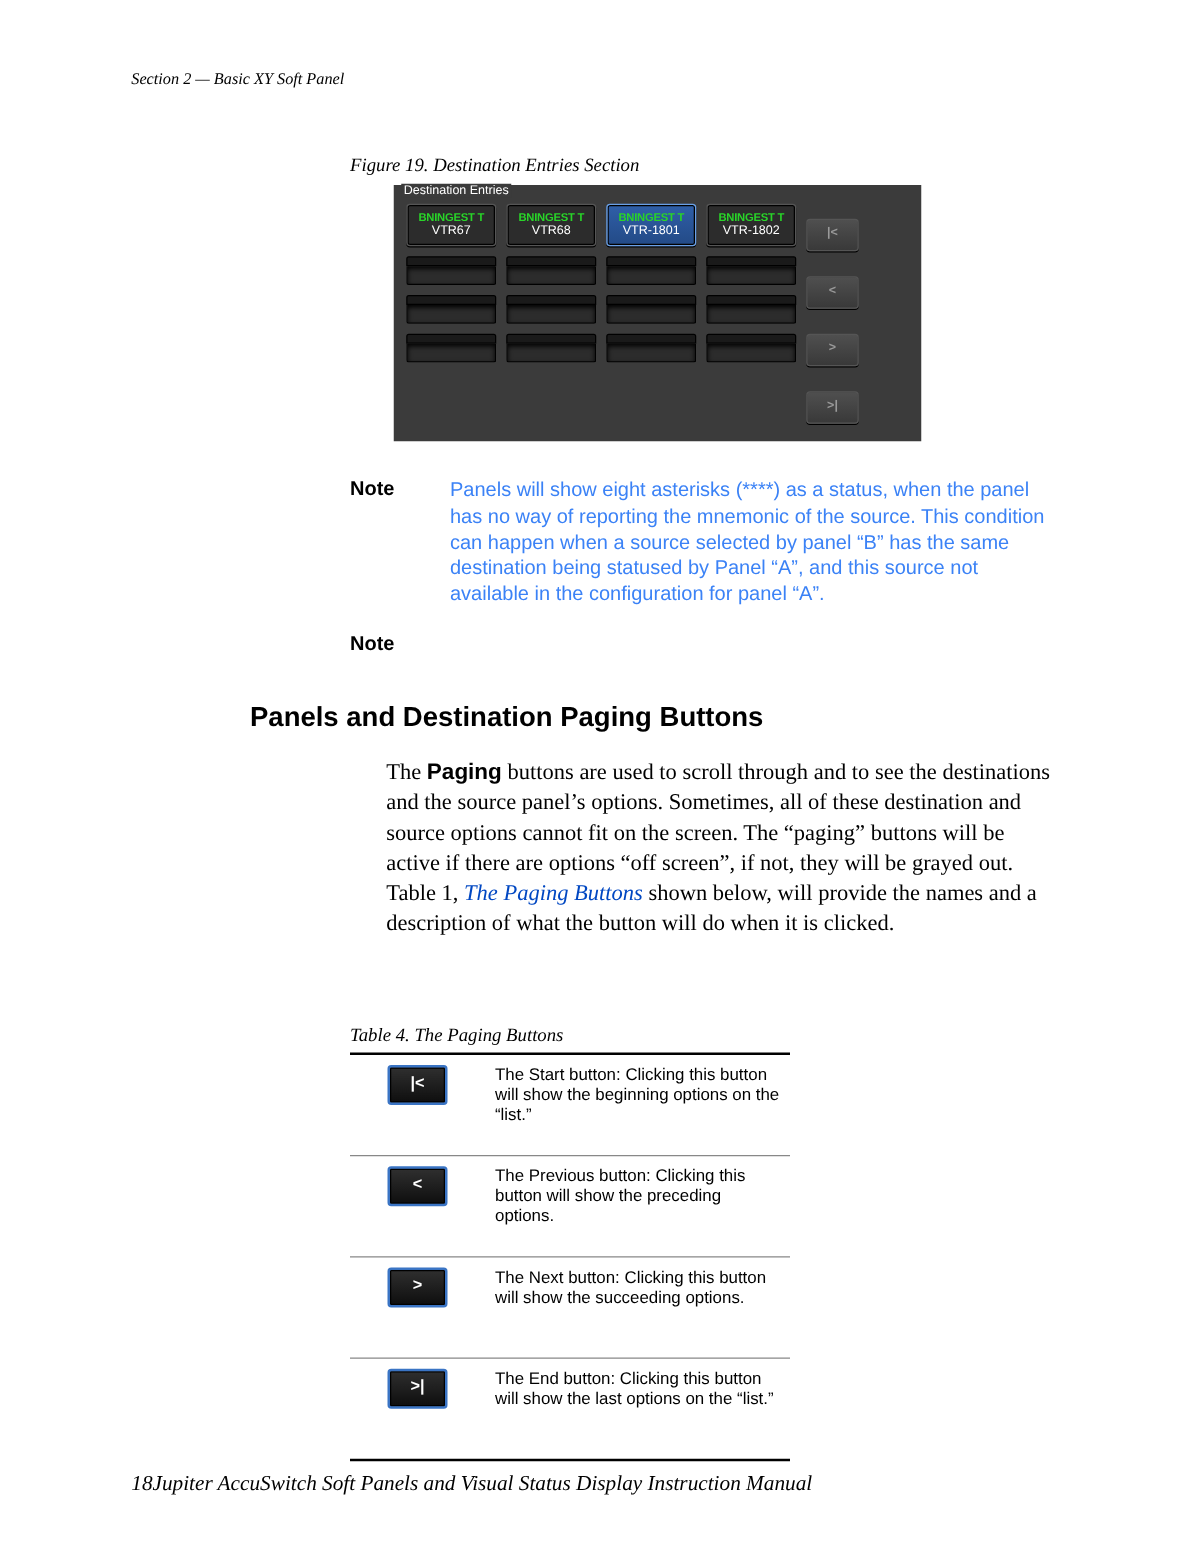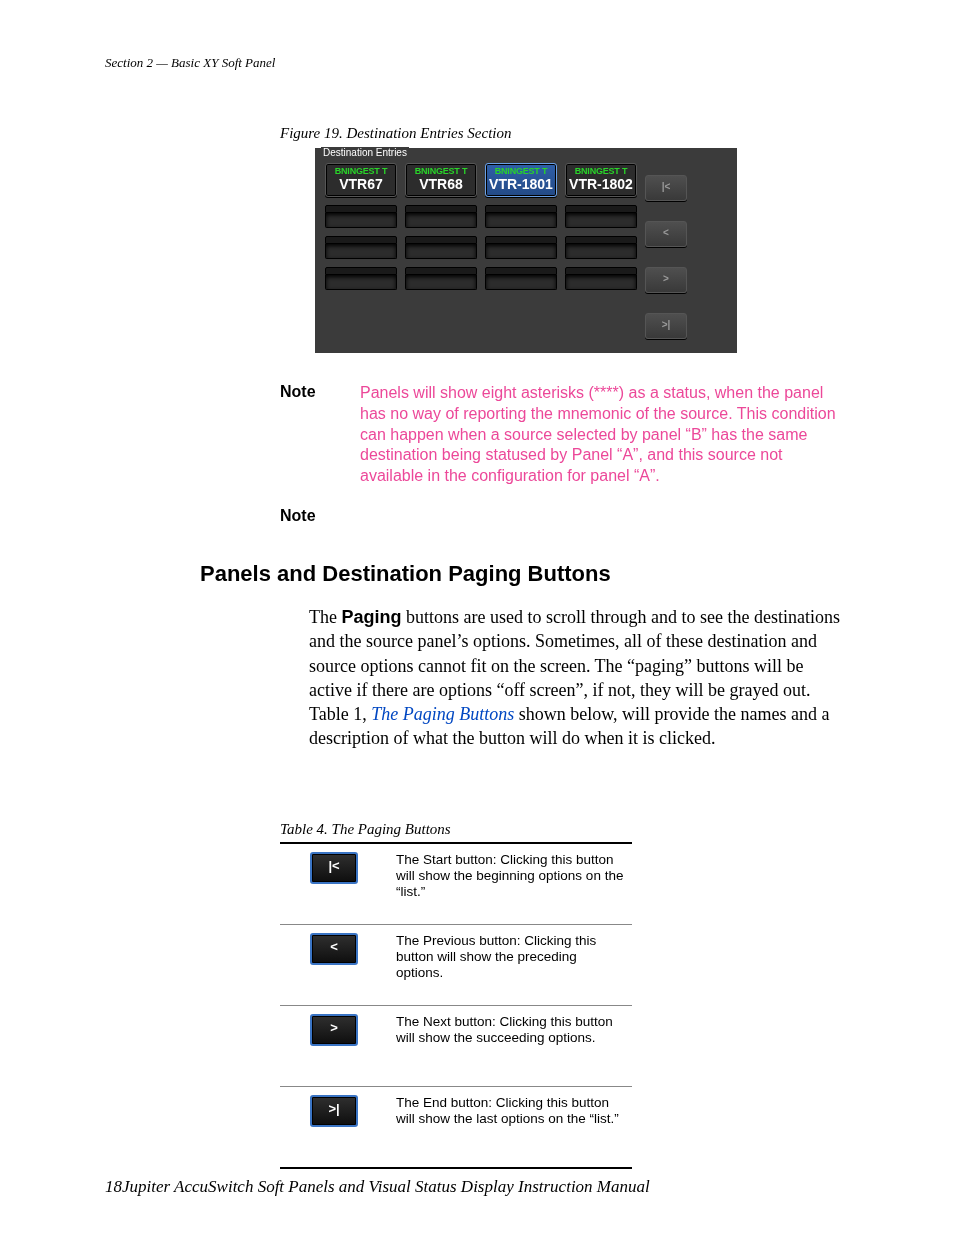--- a/index.html
+++ b/index.html
@@ -77,22 +77,22 @@
     border-color:#6aa0e6;
   }
   .top-lbl {
     color: #29d429;
     font-weight: bold;
     font-size: 9px;
     letter-spacing: -0.2px;
   }
   .bot-lbl {
     color: #fff;
-    font-weight: bold;
-    font-size: 14px;
+    font-weight: normal;
+    font-size: 10px;
   }
   .slot-pair { margin-top: 8px;}
   .slot-top { height:6px; background:#1a1a1a; border:1px solid #000; border-radius:2px 2px 0 0;}
   .slot-bot { height:14px; background:#2c2c2c; border:1px solid #000; border-top:none; border-radius:0 0 2px 2px; box-shadow: inset 0 2px 4px #000;}
   .nav-col {
     width: 40px;
     display:flex;
     flex-direction:column;
     justify-content:flex-start;
     gap:20px;
@@ -123,21 +123,21 @@
     flex: none;
     font-family: Arial, sans-serif;
     font-weight: bold;
     font-size: 16px;
     margin-left: 175px;
   }
   .note-body {
     font-family: Arial, sans-serif;
     font-size: 16px;
     line-height: 1.3;
-    color:#ec4899;
+    color:#3b82f6;
   }
 
   
   h2.sect {
     font-family: Arial, sans-serif;
     font-weight: bold;
     font-size: 22px;
     margin: 36px 0 10px 95px;
   }
   .body-para {

